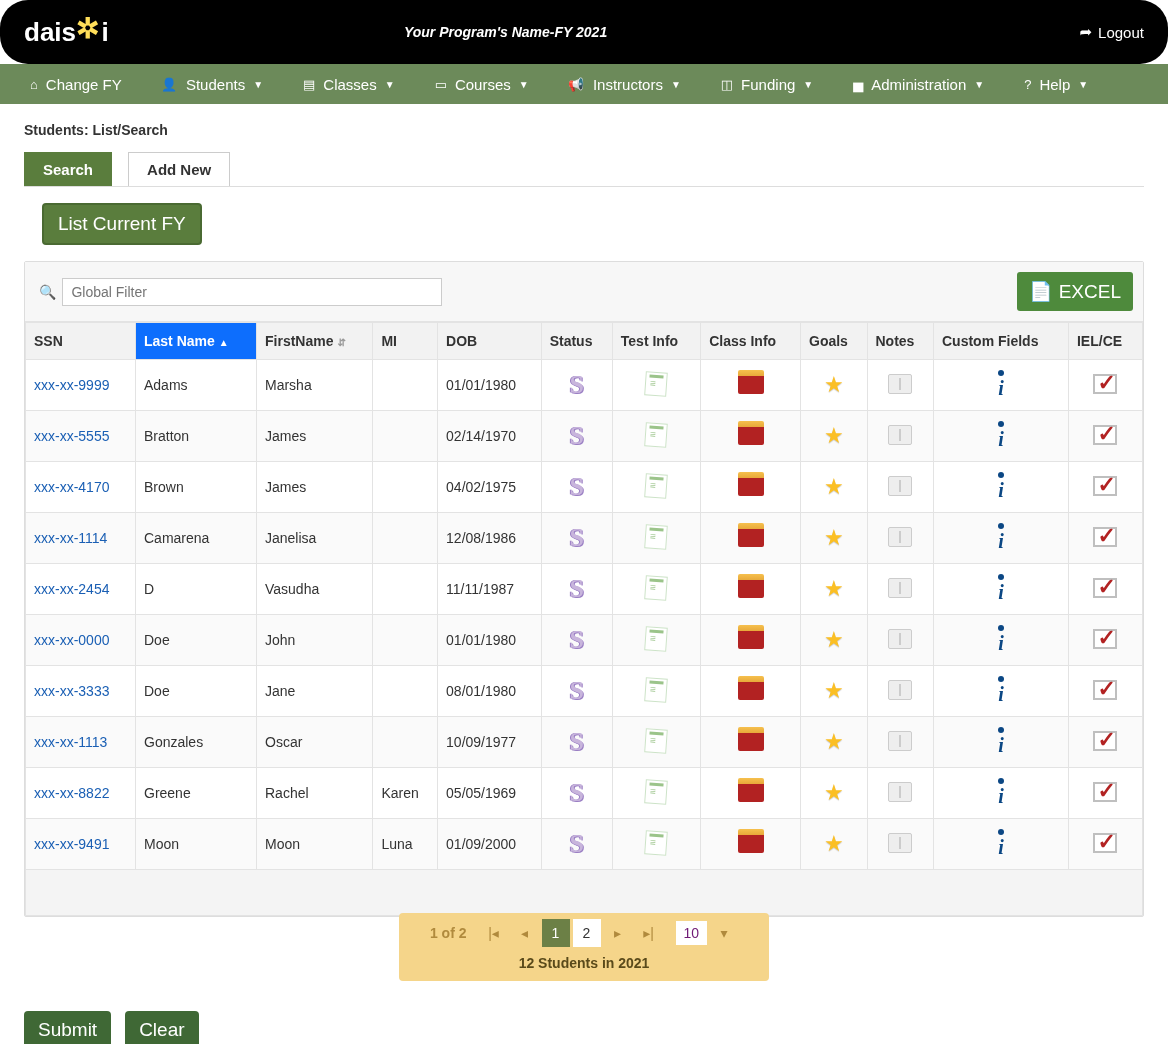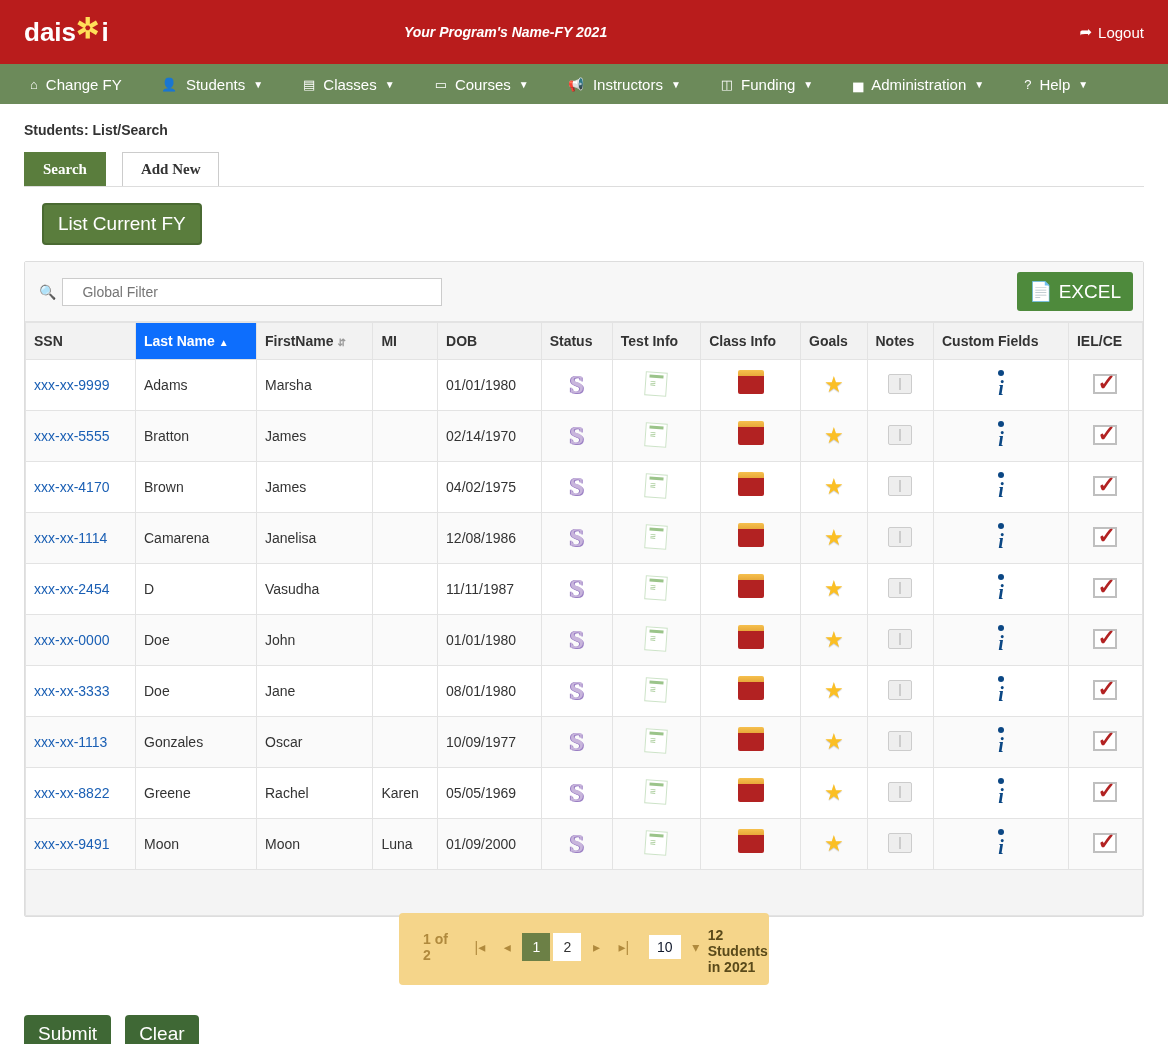--- a/index.html
+++ b/index.html
@@ -1,40 +1,40 @@
 <!DOCTYPE html>
 <html><head>
 <meta charset="utf-8">
 <style>
 * { box-sizing: border-box; margin: 0; padding: 0; }
 body { font-family: "Segoe UI", Arial, sans-serif; font-size: 14px; background: #fff; color: #333; }
-.header { background: #b91c1c; color: #fff; display: flex; align-items: center; padding: 8px 24px; height: 64px; }
+.header { background: #000000; color: #fff; display: flex; align-items: center; padding: 8px 24px; height: 64px; border-radius: 28px; }
 .logo { display: flex; align-items: center; font-size: 26px; font-weight: 700; color:#fff; }
 .logo-icon { color:#ffde59; font-size:28px; margin-right:2px; margin-top:-8px;}
 .logo-txt { letter-spacing: -1px; }
 .app-title { font-size: 22px; font-weight: 700; margin-left: 20px; flex: 0 0 auto; }
 .program-name { font-size: 14px; font-style: italic; font-weight:700; margin-left: auto; margin-right: auto; padding-left:60px;}
 .logout { margin-left: auto; display: flex; align-items: center; gap:6px; cursor: pointer; font-size:15px; }
 .nav { background: #6c8a5a; display: flex; padding: 0 10px; height: 40px; align-items:center;}
 .nav-item { color:#fff; padding: 8px 20px; cursor:pointer; display:flex; align-items:center; gap:8px; font-size:15px;}
 .nav-item .caret { font-size:10px;}
 .page-title { font-size: 14px; font-weight:700; margin: 18px 0 14px 24px; color:#333;}
 .tabs { display:flex; margin-left:24px; border-bottom:1px solid #ddd; width:calc(100% - 48px);}
-.tab { padding: 8px 18px; border:1px solid #ccc; border-bottom:none; background:#fff; cursor:pointer; font-size:15px; font-weight:600; color:#333;font-family:Liberation Serif, serif;}
+.tab { padding: 8px 18px; border:1px solid #ccc; border-bottom:none; background:#fff; cursor:pointer; font-size:15px; font-weight:600; color:#333;}
 .tab.active { background:#5a7d3d; color:#fff; border-color:#5a7d3d;}
 .tab + .tab { margin-left:16px;}
 .content { margin: 0 24px; }
 .btn { display:inline-block; padding:8px 14px; border-radius:4px; cursor:pointer; font-size:19px; border:none; color:#fff;}
 .btn-green { background:#5a7d3d; border:2px solid #4a6a32;}
 .btn-dark { background:#3f6835;}
 .list-btn { margin: 16px 0 16px 18px; }
 .panel { border:1px solid #ddd; border-radius:2px; }
 .filter-bar { display:flex; align-items:center; padding:10px; background:#f7f7f7; border-bottom:1px solid #e3e3e3; }
 .filter-bar .search-icon { margin-right:6px; color:#555; font-size:14px; padding-left:4px;}
-.global-filter { width:380px; padding:5px 19px; border:1px solid #ccc; font-size:14px; color:#555;}
+.global-filter { width:380px; padding:5px 8px; border:1px solid #ccc; font-size:14px; color:#555;}
 .excel-btn { margin-left:auto; background:#4e8a3c; padding:8px 12px; display:flex; align-items:center; gap:6px; border-radius:3px;}
 table { width:100%; border-collapse:collapse; }
 th, td { border:1px solid #e3e3e3; padding:10px 8px; text-align:left; font-size:14px; }
 th { background:#f2f2f2; font-weight:700; text-align:left;}
 th.active-sort { background:#0d6efd; color:#fff; }
 td.ssn a { color:#1a5fb4; text-decoration:none; }
 .icon-cell { text-align:center; }
 .s-glyph { font-family: Georgia, serif; font-size:26px; font-weight:700; color:#c8b5dc; text-shadow: 1px 1px 0 #9b7fc4, -1px 0 0 #9b7fc4;}
 .star { color:#fbbf24; font-size:22px; text-shadow:0 1px 1px rgba(0,0,0,.2);}
 .info-i { font-family: Georgia, serif; font-weight:700; font-style:italic; color:#0b4784; font-size:20px; display:inline-block;}
@@ -42,27 +42,27 @@
 .check-box { display:inline-block; width:24px; height:20px; border:2px solid #bfbfbf; position:relative; background:#fff;}
 .check-box::after { content:"✓"; position:absolute; left:2px; top:-6px; font-size:22px; color:#b22222; font-weight:700;}
 .folder { display:inline-block; width:26px; height:20px; background:#b22222; border-radius:2px; position:relative;}
 .folder::before{content:""; position:absolute; top:-4px; left:0; width:26px; height:6px; background:linear-gradient(#f6c04d,#e8a93a); border-radius:2px 2px 0 0;}
 .note-icon { display:inline-block; width:24px; height:20px; background:#eee; border:1px solid #ccc; border-radius:2px; position:relative;}
 .note-icon::after{content:""; position:absolute; left:10px; top:3px; bottom:3px; width:2px; background:#ccc;}
 .clip { display:inline-block; width:22px; height:24px; background:#fff; border:1px solid #cde3c8; position:relative; transform:rotate(4deg);}
 .clip::before{content:""; position:absolute; left:3px; right:3px; top:2px; height:3px; background:#9bc48a;}
 .clip::after{content:"≡"; position:absolute; left:4px; top:6px; font-size:10px; color:#9bc48a; line-height:10px;}
 .sort-ind { font-size:10px; margin-left:4px; }
-.pager-wrap { background:#f5d58a; display:flex; flex-direction:row; align-items:center; padding:6px 24px 10px; width:370px; margin:-4px auto 0; border-radius:4px; position:relative; z-index:2;}
+.pager-wrap { background:#f5d58a; display:flex; flex-direction:column; align-items:center; padding:6px 24px 10px; width:370px; margin:-4px auto 0; border-radius:4px; position:relative; z-index:2;}
 .pager { display:flex; align-items:center; gap:3px; color:#b08a3d;}
 .pager .pg-btn { width:28px; height:28px; display:flex; align-items:center; justify-content:center; cursor:pointer; color:#b08a3d; font-size:14px;}
 .pager .pg-num { width:28px; height:28px; display:flex; align-items:center; justify-content:center; cursor:pointer; background:#fff; color:#333;}
 .pager .pg-num.active { background:#6c8046; color:#fff;}
 .pager .pg-info { margin-right:10px; color:#b08a3d; font-weight:600;}
-.pager .pg-size { background:#fff; padding:4px 8px; margin-left:10px; color:#0f172a;}
+.pager .pg-size { background:#fff; padding:4px 8px; margin-left:10px; color:#701a75;}
 .pager-summary { font-weight:700; color:#5a4a1a; margin-top:8px;}
 .table-foot { background:#f4f4f4; height:46px; border:1px solid #e3e3e3; border-top:none;}
 .action-row { margin:30px 0 20px 24px; display:flex; gap:14px;}
 tr:nth-child(even) td { background:#fafafa;}
 </style>
 </head>
 <body>
 
 <div class="header">
   <div class="logo">

